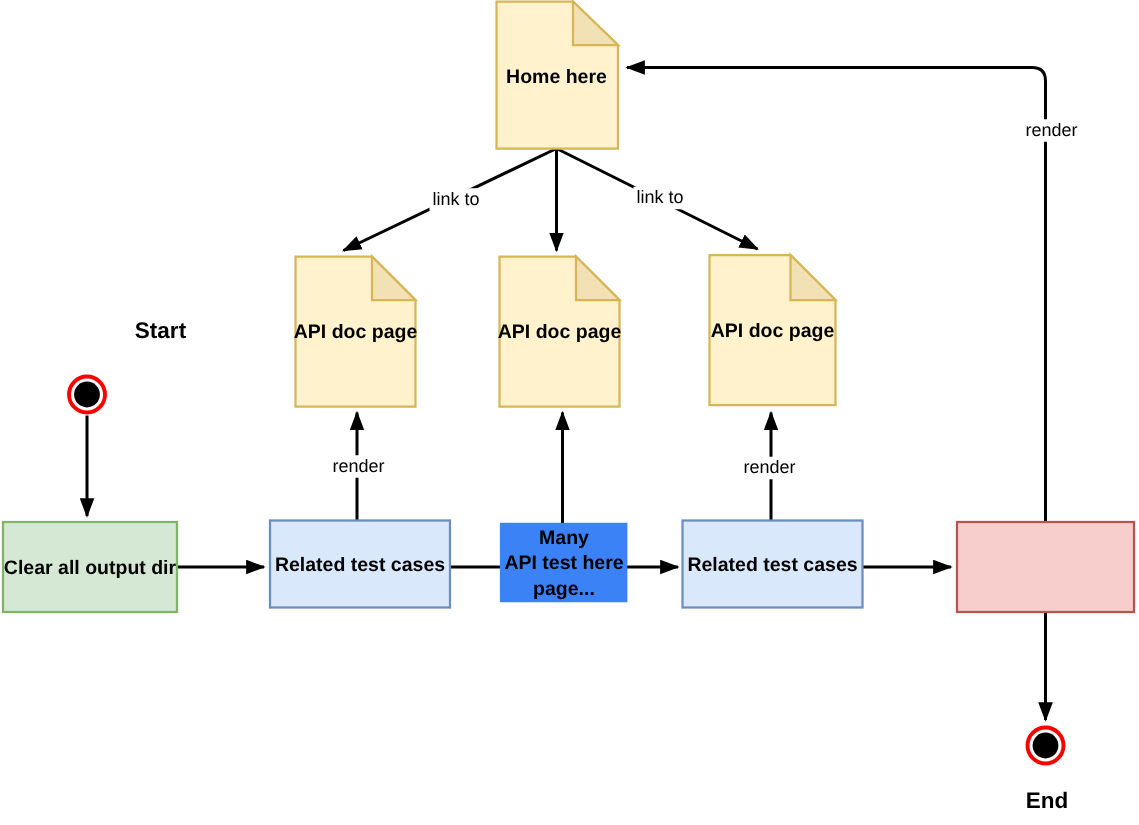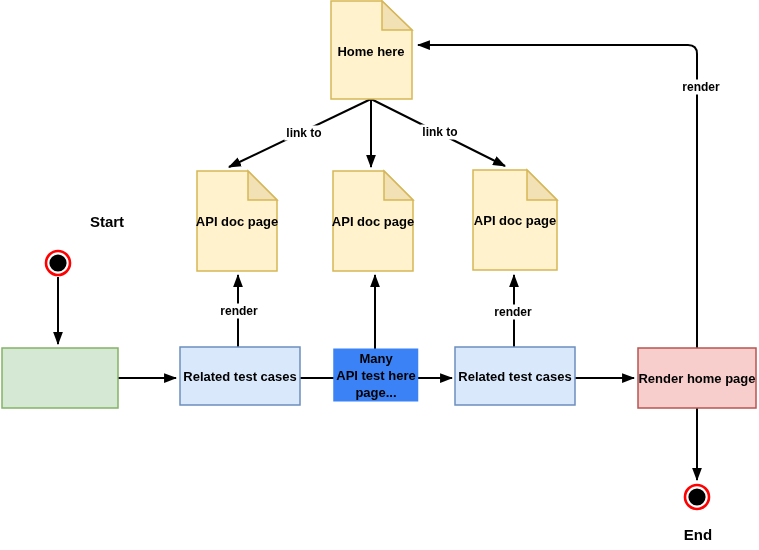--- a/index.html
+++ b/index.html
@@ -15,21 +15,21 @@
     position:absolute;
     transform:translate(-50%,-50%);
     font-size:13px;
     font-weight:bold;
     color:#000;
     white-space:nowrap;
     text-align:center;
     line-height:15px;
   }
   .edge-lbl{
-    font-weight:700;
+    font-weight:400;
     font-size:12px;
     background:#fff;
     padding:0 2px;
   }
   .terminal-lbl{font-size:15px;}
   .multiline{
     background:#3b82f6;
     line-height:17px;
     padding:1px 3px;
   }
@@ -96,23 +96,23 @@
       <circle cx="697" cy="497" r="8.6" fill="#000000"></circle>
     </g>
   </svg>
 
   <div class="lbl terminal-lbl" style="left:59px;top:221px;margin-left:48px;">Start</div>
   <div class="lbl terminal-lbl" style="left:698px;top:534px;">End</div>
   <div class="lbl" style="left:371px;top:51px;">Home here</div>
   <div class="lbl" style="left:237px;top:221px;">API doc page</div>
   <div class="lbl" style="left:373px;top:221px;">API doc page</div>
   <div class="lbl" style="left:515px;top:220px;">API doc page</div>
+  <div class="lbl" style="left:60px;top:378px;">Clear all output dir</div>
   <div class="lbl" style="left:240px;top:376px;">Related test cases</div>
   <div class="lbl" style="left:515px;top:376px;">Related test cases</div>
-  <div class="lbl" style="left:697px;top:378px;">Render home page</div>
 
   <div class="lbl edge-lbl" style="left:304px;top:133px;">link to</div>
   <div class="lbl edge-lbl" style="left:440px;top:132px;">link to</div>
   <div class="lbl edge-lbl" style="left:239px;top:311px;">render</div>
   <div class="lbl edge-lbl" style="left:513px;top:312px;">render</div>
   <div class="lbl edge-lbl" style="left:701px;top:87px;">render</div>
 
   <div class="lbl multiline" style="left:376px;top:375px;">
     <div>Many</div>
     <div>API test here</div>

